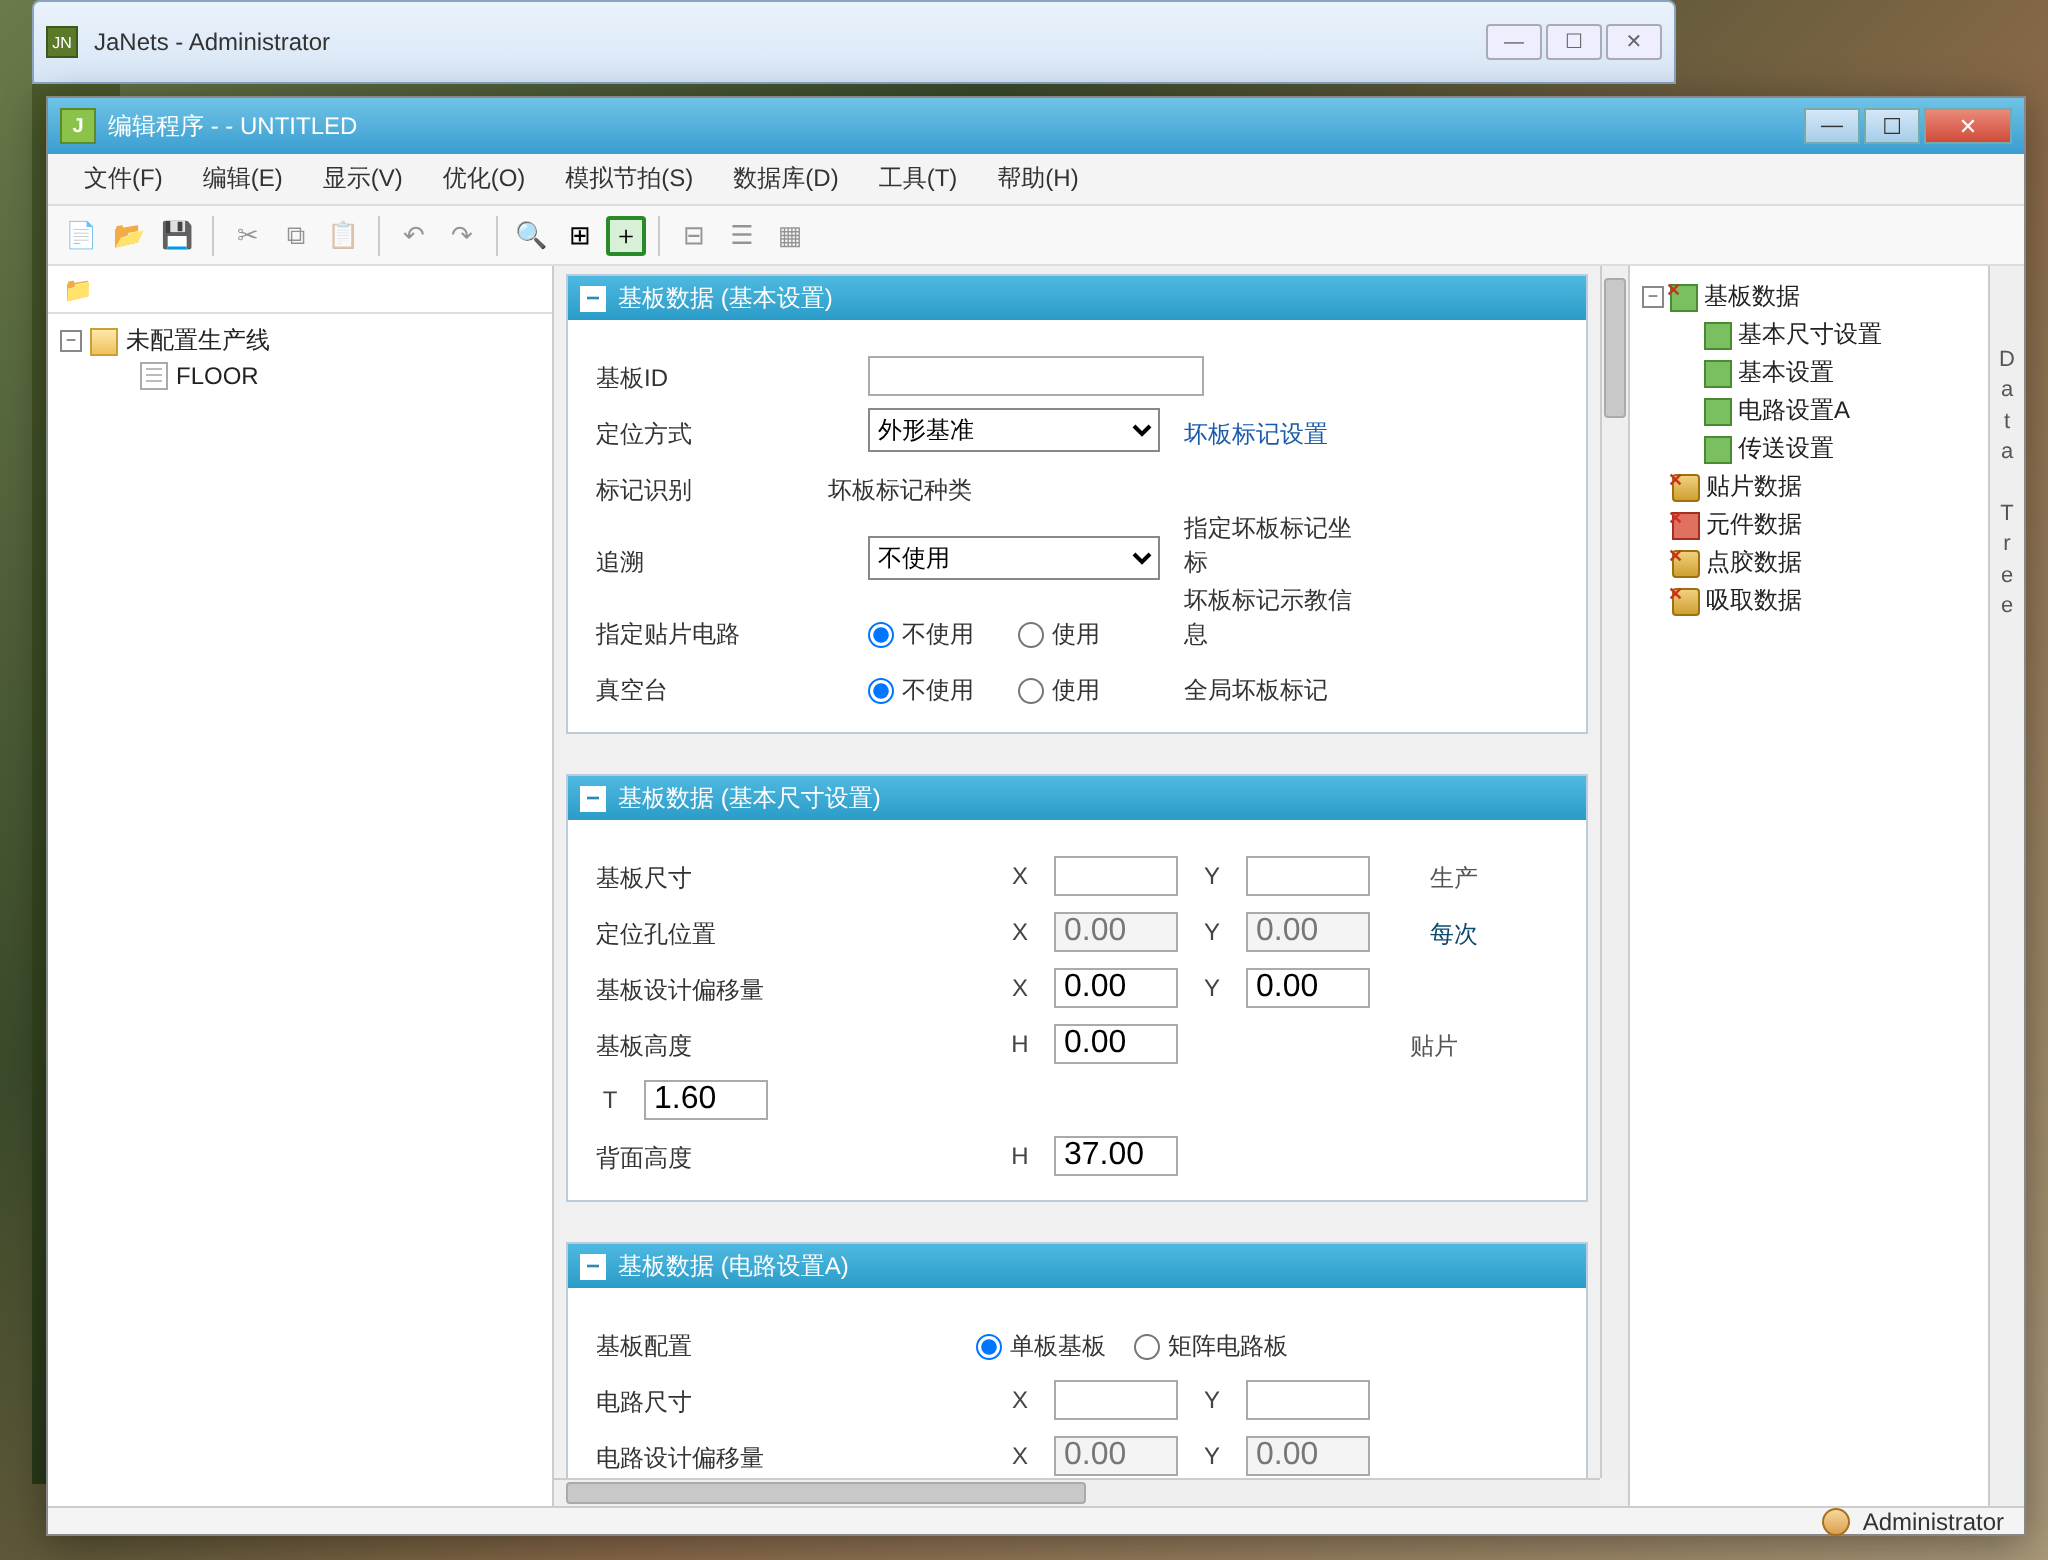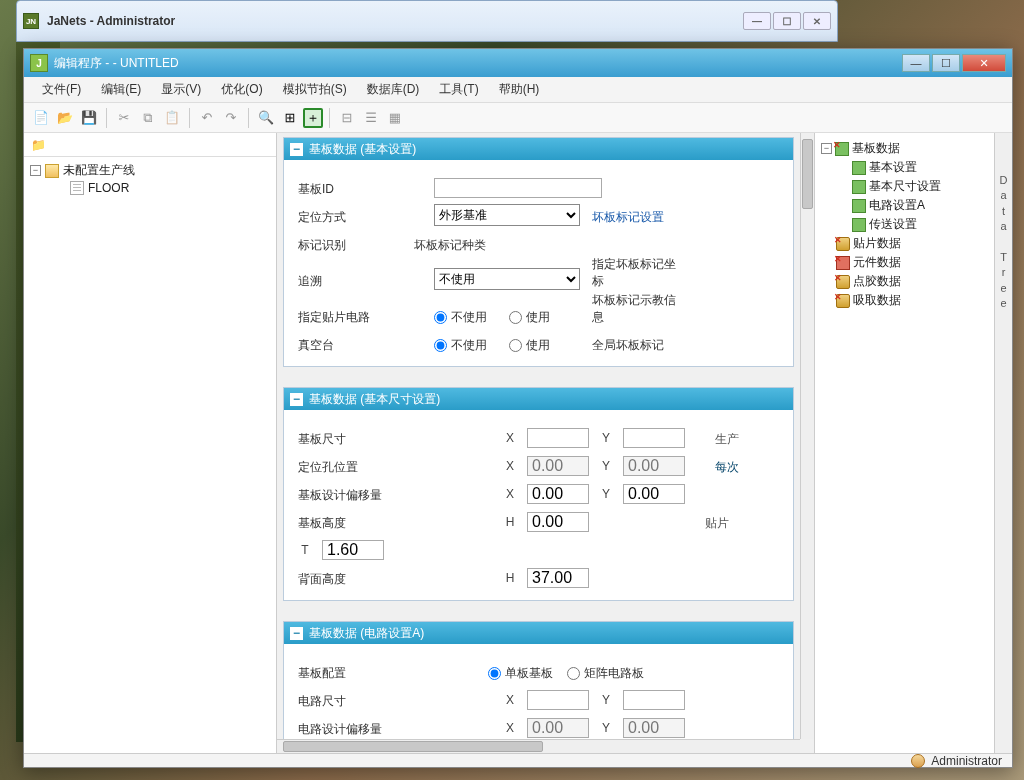--- a/index.html
+++ b/index.html
@@ -1,18 +1,18 @@
 <!DOCTYPE html>
 <html><head>
 <meta charset="utf-8">
 <style>
 * { box-sizing: border-box; margin: 0; padding: 0; font-family: "Microsoft YaHei", "SimSun", Tahoma, sans-serif; }
 body { width: 1024px; height: 780px; overflow: hidden; background: linear-gradient(135deg, #6a7a4a 0%, #3a4a2a 30%, #8a6a4a 60%, #aa9a7a 100%); position: relative; }
 
-.outer-window { position: absolute; left: 16px; top: 0px; width: 822px; height: 42px; background: linear-gradient(#eaf2fb, #d8e6f6); border: 1px solid #8aa5c4; border-radius: 4px 4px 0 0; display: flex; align-items: center; padding: 0 6px; font-size: 12px; color: #333; font-weight: bold; }
+.outer-window { position: absolute; left: 16px; top: 0px; width: 822px; height: 42px; background: linear-gradient(#eaf2fb, #d8e6f6); border: 1px solid #8aa5c4; border-radius: 4px 4px 0 0; display: flex; align-items: center; padding: 0 6px; font-size: 12px; color: #333; }
 .outer-window .title { flex: 1; padding-left: 4px; }
 .outer-window .win-btns { display: flex; gap: 0; }
 .outer-window .win-btn { width: 28px; height: 18px; border: 1px solid #aab; border-radius: 2px; background: #eef; display: flex; align-items: center; justify-content: center; font-size: 10px; color: #666; margin-left: 2px; cursor: pointer; }
 
 .icon-sidebar { position: absolute; left: 16px; top: 42px; width: 44px; height: 700px; background: linear-gradient(#4a5a2a, #2a3a1a); display: flex; flex-direction: column; padding-top: 80px; gap: 36px; align-items: center; }
 .icon-sidebar .sicon { width: 28px; height: 24px; color: #fff; display:flex; align-items:center; justify-content:center; }
 
 .inner-window { position: absolute; left: 23px; top: 48px; width: 990px; height: 720px; background: #fff; border: 1px solid #888; box-shadow: 0 4px 20px rgba(0,0,0,0.4); display: flex; flex-direction: column; }
 .inner-titlebar { height: 28px; background: linear-gradient(#6fc3e6, #3a9dd0); display: flex; align-items: center; padding: 0 6px; color: #fff; font-size: 12px; }
 .inner-titlebar .j-icon { width: 18px; height: 18px; background: #8bc34a; border: 1px solid #5a8a2a; margin-right: 6px; display:flex;align-items:center;justify-content:center;font-size:10px;color:#fff;font-weight:bold; }
@@ -363,26 +363,26 @@
     <div class="right-pane">
       <div class="right-tree">
         <div class="rt-node">
             <span class="tree-toggle">−</span>
             <span class="rt-ico green x"></span>
             <span>基板数据</span>
           </div>
         <div class="rt-node">
             <span class="rt-indent" style="width:28px"></span>
             <span class="rt-ico green"></span>
-            <span>基本设置</span>
+            <span>基本尺寸设置</span>
           </div>
         <div class="rt-node">
             <span class="rt-indent" style="width:28px"></span>
             <span class="rt-ico green"></span>
-            <span>基本尺寸设置</span>
+            <span>基本设置</span>
           </div>
         <div class="rt-node">
             <span class="rt-indent" style="width:28px"></span>
             <span class="rt-ico green"></span>
             <span>电路设置A</span>
           </div>
         <div class="rt-node">
             <span class="rt-indent" style="width:28px"></span>
             <span class="rt-ico green"></span>
             <span>传送设置</span>

